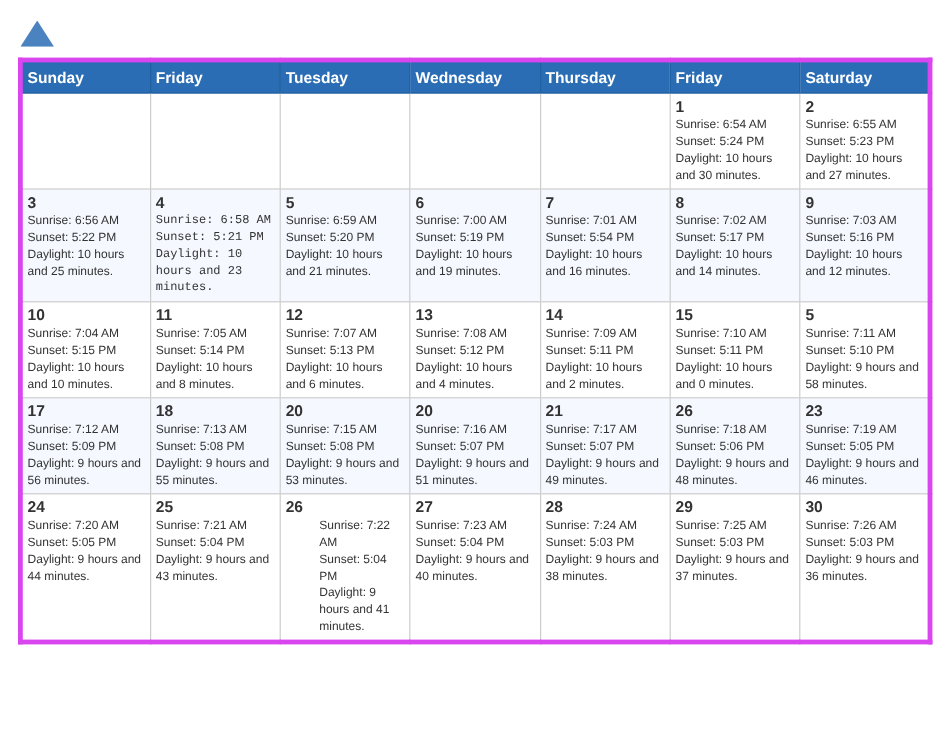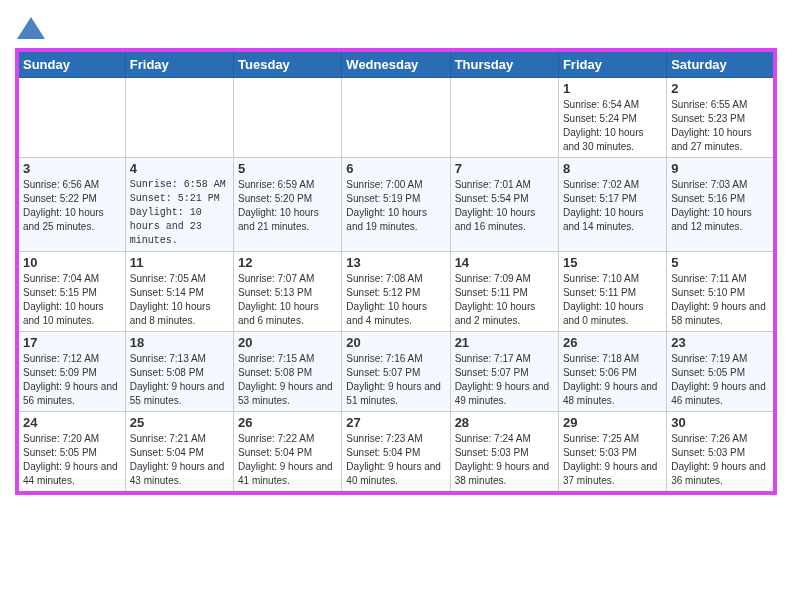--- a/index.html
+++ b/index.html
@@ -295,21 +295,21 @@
 Daylight: 9 hours and 44 minutes.</div>
           </td>
           <td>
             <span class="day-number">25</span>
             <div class="day-info" style="white-space: pre-line;">Sunrise: 7:21 AM
 Sunset: 5:04 PM
 Daylight: 9 hours and 43 minutes.</div>
           </td>
           <td>
             <span class="day-number">26</span>
-            <div class="day-info" style="white-space: pre-line;">Sunrise: 7:22 AM
+            <div class="day-info" style="white-space: pre-line; margin-left: 28px;">Sunrise: 7:22 AM
 Sunset: 5:04 PM
 Daylight: 9 hours and 41 minutes.</div>
           </td>
           <td>
             <span class="day-number">27</span>
             <div class="day-info" style="white-space: pre-line;">Sunrise: 7:23 AM
 Sunset: 5:04 PM
 Daylight: 9 hours and 40 minutes.</div>
           </td>
           <td>

